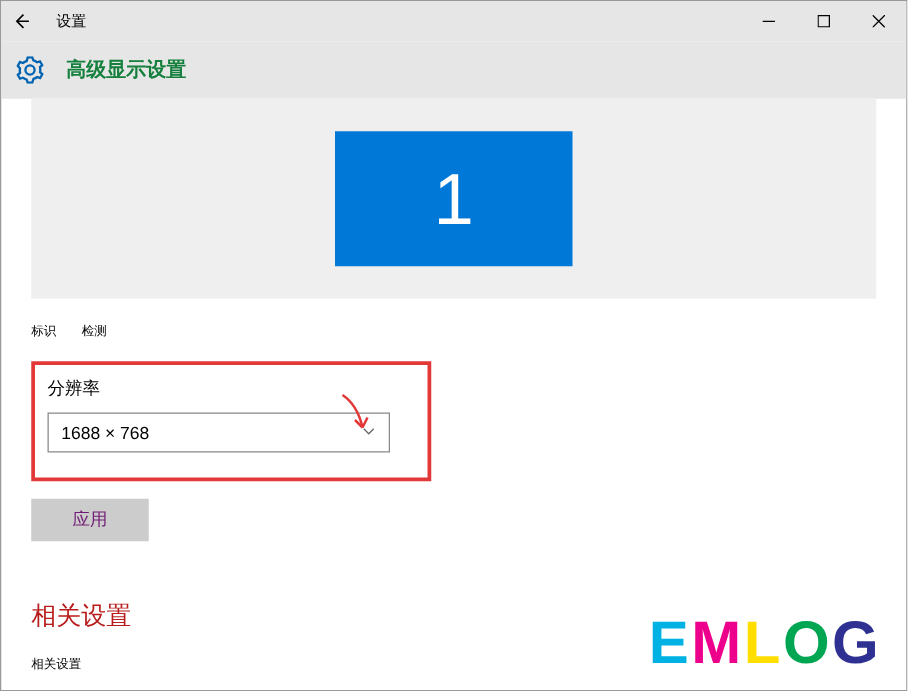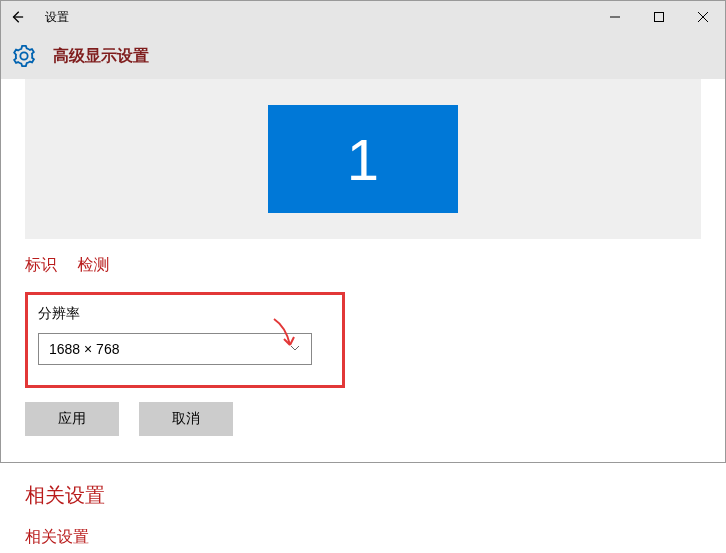--- a/index.html
+++ b/index.html
@@ -1,48 +1,48 @@
 <!DOCTYPE html>
 <html><head>
 <meta charset="utf-8">
 <style>
   * { margin: 0; padding: 0; box-sizing: border-box; }
   html, body { width: 726px; height: 553px; font-family: "Microsoft YaHei", "Segoe UI", sans-serif; background: #fff; overflow: hidden; }
 
-  .window { width: 726px; height: 463px; border: 1px solid #999; background: #fff; position: relative; }
+  .window { width: 726px; height: 553px; border: 1px solid #999; background: #fff; position: relative; }
 
   
   .titlebar { height: 32px; background: #e6e6e6; display: flex; align-items: center; }
   .titlebar .back { width: 32px; height: 32px; display: flex; align-items: center; justify-content: center; color: #000; cursor: pointer; }
   .titlebar .title { font-size: 12px; color: #000; margin-left: 12px; flex: 1; }
   .titlebar .winbtns { display: flex; }
   .titlebar .winbtn { width: 44px; height: 32px; display: flex; align-items: center; justify-content: center; color: #000; cursor: pointer; }
 
   
   .header { height: 46px; background: #e6e6e6; display: flex; align-items: center; padding-left: 12px; }
   .header .gear { color: #0063b1; display: flex; align-items: center; }
-  .header .heading { font-size: 16px; font-weight: bold; margin-left: 18px; color: #7f1d1d; }
+  .header .heading { font-size: 16px; font-weight: bold; margin-left: 18px; color: #15803d; }
 
   
   .content { padding: 0 24px; position: relative; }
 
   .monitor-area { background: #efefef; height: 160px; display: flex; align-items: center; justify-content: center; margin-top: 0; }
   .monitor { width: 190px; height: 108px; background: #0078d7; display: flex; align-items: center; justify-content: center; color: #fff; font-size: 58px; font-weight: 300; }
 
   .links-row { margin-top: 16px; }
-  .link { color: #b91c1c; font-size: 16px; margin-right: 16px; cursor: pointer; display: inline-block; }
+  .link { color: #000000; font-size: 10px; margin-right: 16px; cursor: pointer; display: inline-block; }
 
   .highlight-box { border: 3px solid #e23838; margin-top: 16px; padding: 10px 24px 20px 10px; width: 320px; position: relative; }
   .section-label { font-size: 14px; color: #000; margin-bottom: 10px; }
   .dropdown { width: 274px; height: 32px; border: 1px solid #888; background: #fff; display: flex; align-items: center; justify-content: space-between; padding: 0 10px; font-size: 14px; cursor: pointer; }
   .dropdown .chev { color: #555; }
   .cursor-arrow { position: absolute; right: 42px; top: 22px; transform: rotate(0deg); }
 
   .action-row { margin-top: 14px; display: flex; gap: 20px; }
-  .action-btn { width: 94px; height: 34px; background: #ccc; color: #000000; display: flex; align-items: center; justify-content: center; font-size: 14px; cursor: default; }
+  .action-btn { width: 94px; height: 34px; background: #ccc; color: #701a75; display: flex; align-items: center; justify-content: center; font-size: 14px; cursor: default; }
 
   .related-heading { margin-top: 46px; font-size: 20px; color: #b91c1c; }
   .related-link { margin-top: 18px; }
 
   
   .watermark { position: absolute; right: 20px; bottom: 10px; font-family: Arial, sans-serif; font-size: 48px; font-weight: 900; letter-spacing: 2px; }
   .watermark span:nth-child(1){ color:#00b2e3; }
   .watermark span:nth-child(2){ color:#ec008c; }
   .watermark span:nth-child(3){ color:#ffde00; }
   .watermark span:nth-child(4){ color:#00a651; }
@@ -113,22 +113,24 @@
         <span class="chev">
           <svg width="12" height="12" viewBox="0 0 12 12">
               <path d="M2 4 L6 8 L10 4" stroke="#666" stroke-width="1" fill="none"></path>
             </svg>
         </span>
       </div>
     </div>
 
     <div class="action-row">
       <div class="action-btn">应用</div>
-      <div class="action-btn">取消</div>
     </div>
 
     <div class="related-heading">相关设置</div>
     <div class="link related-link">相关设置</div>
 
   </div>
 
+  <div class="watermark">
+    <span>E</span><span>M</span><span>L</span><span>O</span><span>G</span>
+  </div>
 
 </div>
 
 </body></html>

